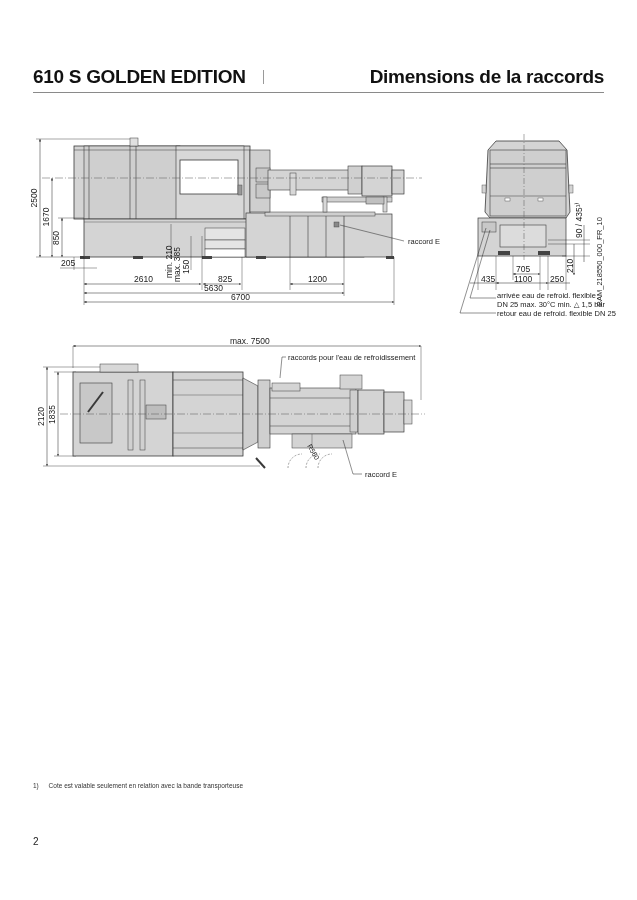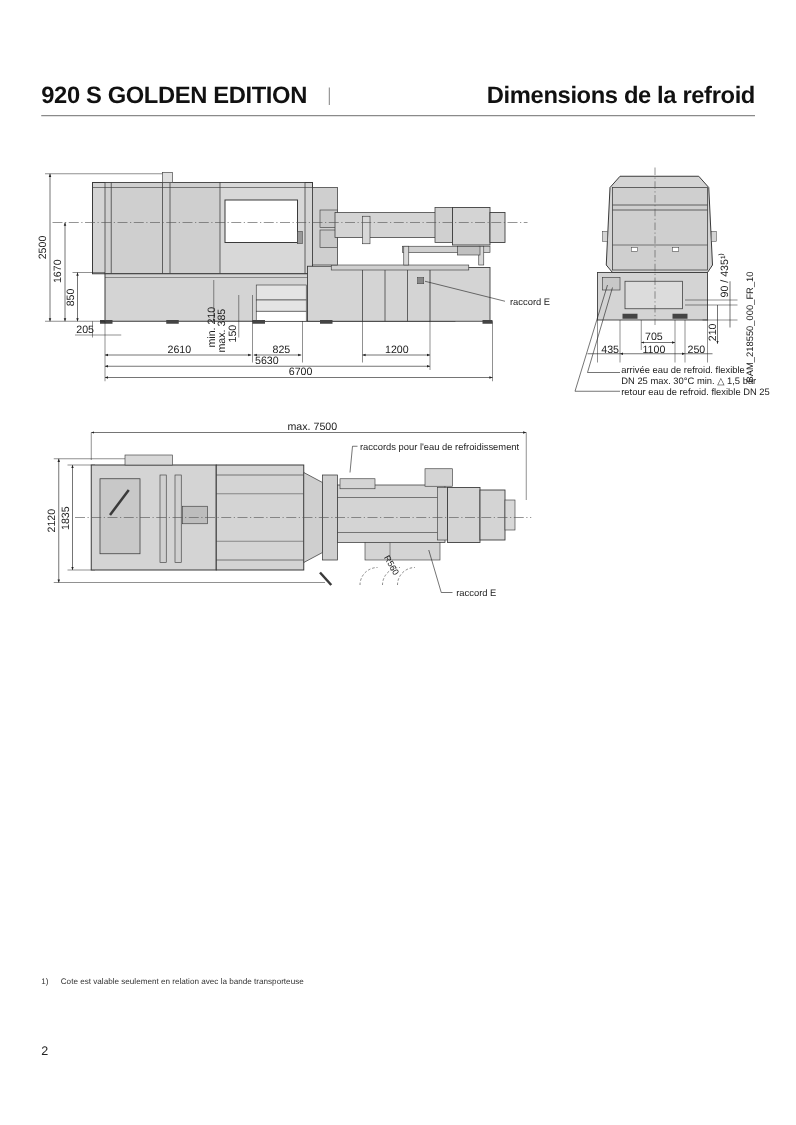--- a/index.html
+++ b/index.html
@@ -12,23 +12,23 @@
   .dim { font-family: "Liberation Sans", sans-serif; font-size: 8.5px; fill: #222; }
   .note { font-family: "Liberation Sans", sans-serif; font-size: 7.5px; fill: #222; }
   .footnote { position: absolute; left: 33px; top: 782px; font-family: "Liberation Sans", sans-serif; font-size: 6.5px; color: #333; }
   .footnote .num { margin-right: 8px; }
   .pagenum { position: absolute; left: 33px; top: 836px; font-family: "Liberation Sans", sans-serif; font-size: 10px; color: #222; }
 </style>
 </head>
 <body>
 
 <div class="header">
-  <span class="title-left">920 S GOLDEN EDITION</span>
+  <span class="title-left">610 S GOLDEN EDITION</span>
   <span class="title-sep"></span>
-  <span class="title-right">Dimensions de la refroid</span>
+  <span class="title-right">Dimensions de la raccords</span>
 </div>
 
 <svg class="drawing" width="637" height="900" viewBox="0 0 637 900">
   <defs>
     <marker id="arr" markerWidth="6" markerHeight="6" refX="5" refY="3" orient="auto">
       <path d="M0,1 L5,3 L0,5 Z" fill="#222"></path>
     </marker>
     <marker id="arrs" markerWidth="6" markerHeight="6" refX="1" refY="3" orient="auto">
       <path d="M6,1 L1,3 L6,5 Z" fill="#222"></path>
     </marker>

